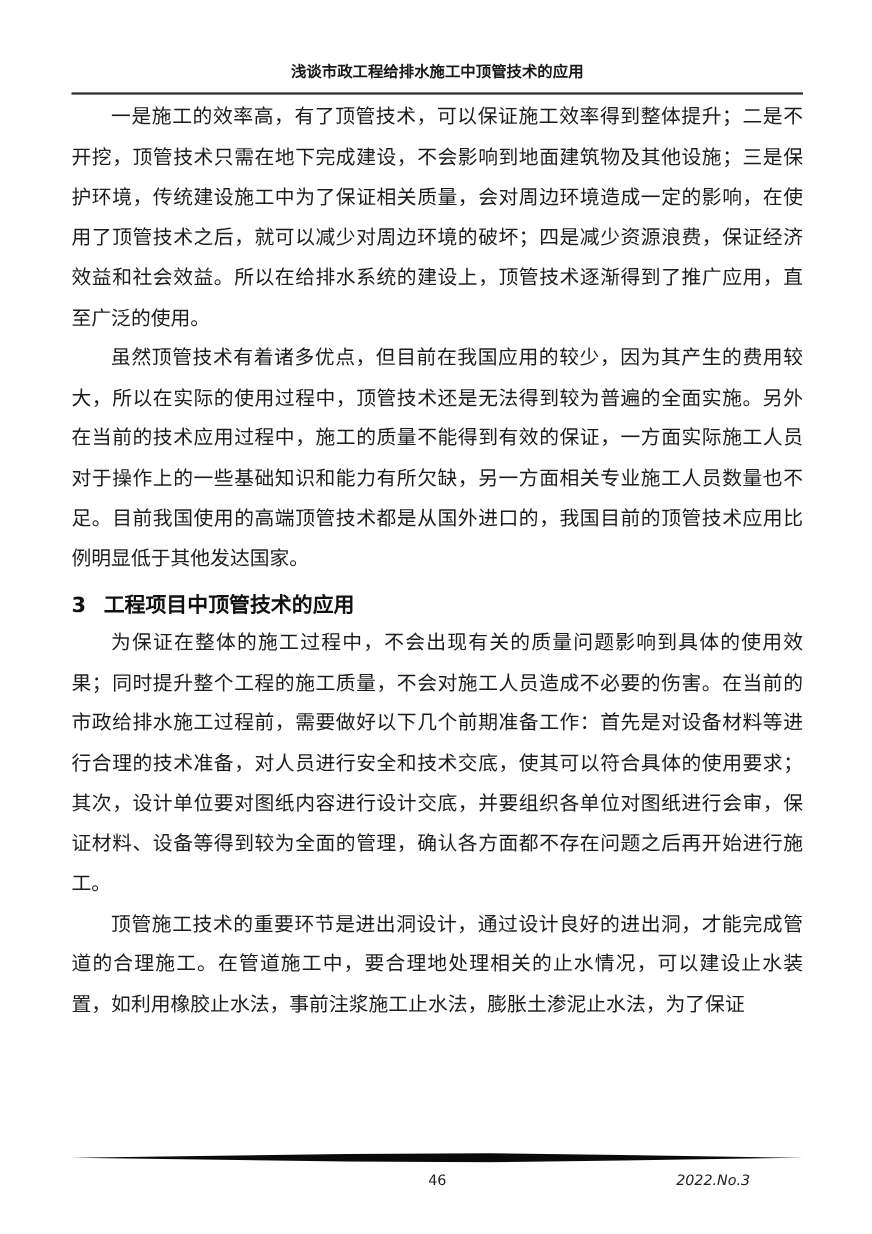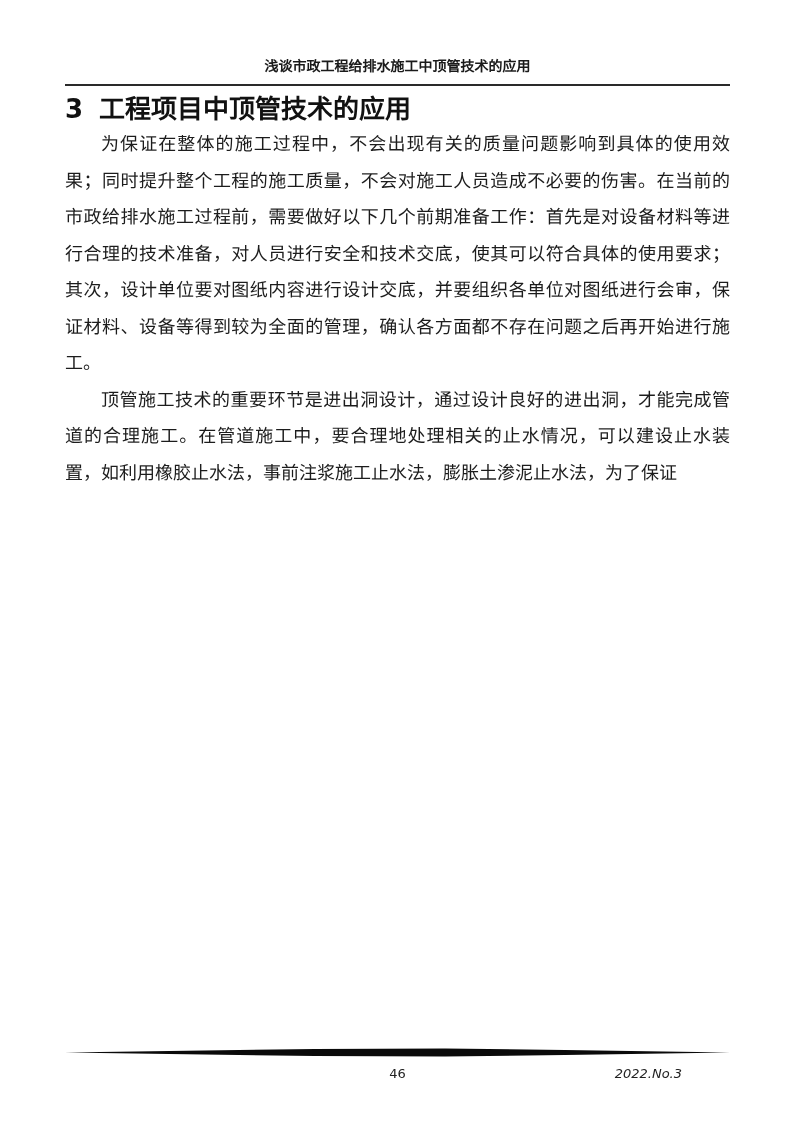--- a/index.html
+++ b/index.html
@@ -35,21 +35,21 @@
     line-height: 36.5px;
     text-align: justify;
     text-indent: 2em;
     color: #1c1c1c;
   }
   .no-indent { text-indent: 0; }
   .sec-heading {
     margin: 8px 0 2px 0;
     font-family: "DejaVu Sans", "Liberation Sans", sans-serif;
     font-weight: bold;
-    font-size: 26px;
+    font-size: 19px;
     line-height: 30px;
     color: #111111;
   }
   .sec-heading .num { margin-right: 16px; }
   .sub-heading {
     margin: 6px 0 2px 0;
     font-family: "DejaVu Sans", "Liberation Sans", sans-serif;
     font-weight: bold;
     font-size: 19px;
     line-height: 28px;
@@ -88,21 +88,23 @@
 <div class="page">
 
   <header>
     <div class="running-title">浅谈市政工程给排水施工中顶管技术的应用</div>
     <div class="header-rule"></div>
   </header>
 
   <main>
 
 
+    <p class="body-par">一是施工的效率高，有了顶管技术，可以保证施工效率得到整体提升；二是不开挖，顶管技术只需在地下完成建设，不会影响到地面建筑物及其他设施；三是保护环境，传统建设施工中为了保证相关质量，会对周边环境造成一定的影响，在使用了顶管技术之后，就可以减少对周边环境的破坏；四是减少资源浪费，保证经济效益和社会效益。所以在给排水系统的建设上，顶管技术逐渐得到了推广应用，直至广泛的使用。</p>
 
+    <p class="body-par">虽然顶管技术有着诸多优点，但目前在我国应用的较少，因为其产生的费用较大，所以在实际的使用过程中，顶管技术还是无法得到较为普遍的全面实施。另外在当前的技术应用过程中，施工的质量不能得到有效的保证，一方面实际施工人员对于操作上的一些基础知识和能力有所欠缺，另一方面相关专业施工人员数量也不足。目前我国使用的高端顶管技术都是从国外进口的，我国目前的顶管技术应用比例明显低于其他发达国家。</p>
 
     <h2 class="sec-heading">
       <span class="num">3</span><span>工程项目中顶管技术的应用</span>
     </h2>
 
 
     <p class="body-par">为保证在整体的施工过程中，不会出现有关的质量问题影响到具体的使用效果；同时提升整个工程的施工质量，不会对施工人员造成不必要的伤害。在当前的市政给排水施工过程前，需要做好以下几个前期准备工作：首先是对设备材料等进行合理的技术准备，对人员进行安全和技术交底，使其可以符合具体的使用要求；其次，设计单位要对图纸内容进行设计交底，并要组织各单位对图纸进行会审，保证材料、设备等得到较为全面的管理，确认各方面都不存在问题之后再开始进行施工。</p>
 
 
     <p class="body-par">顶管施工技术的重要环节是进出洞设计，通过设计良好的进出洞，才能完成管道的合理施工。在管道施工中，要合理地处理相关的止水情况，可以建设止水装置，如利用橡胶止水法，事前注浆施工止水法，膨胀土渗泥止水法，为了保证</p>

